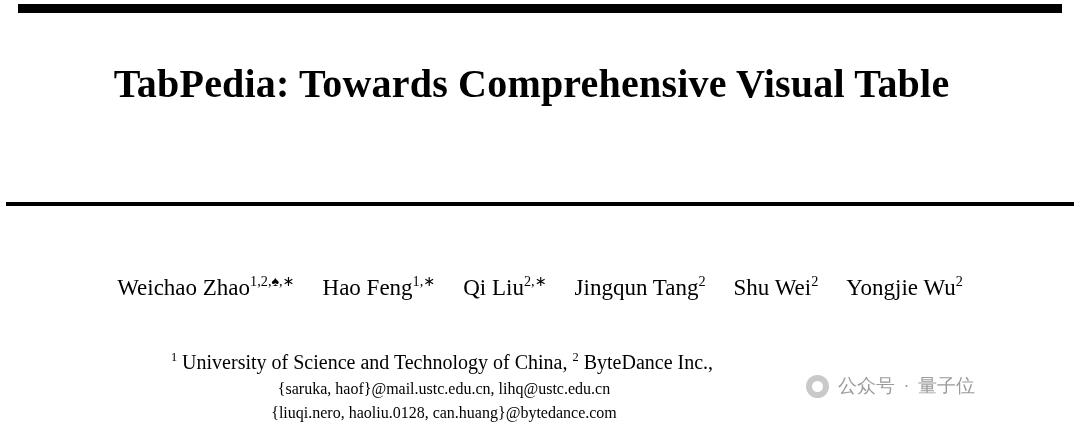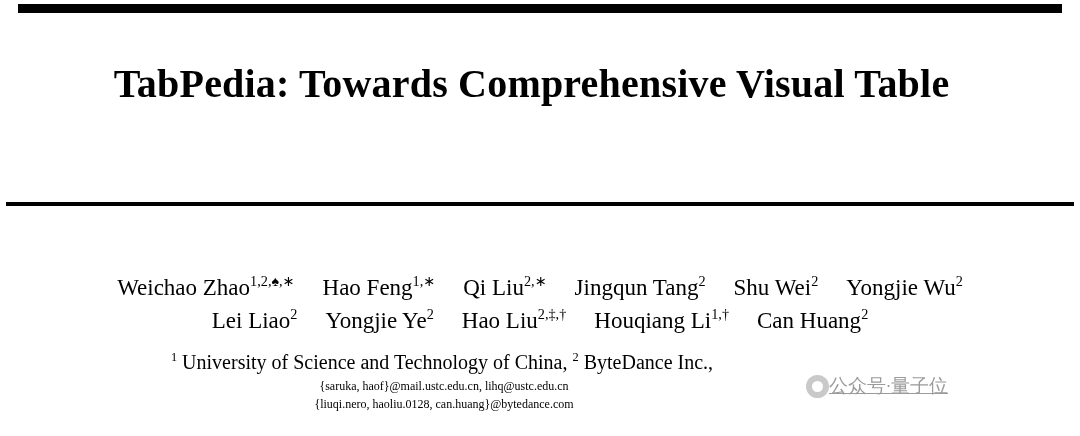--- a/index.html
+++ b/index.html
@@ -88,38 +88,38 @@
   .affil .row {
     display: block;
     white-space: nowrap;
   }
   .emails {
     position: absolute;
     left: 0;
     top: 377px;
     width: 888px;
     text-align: center;
-    font-size: 12px;
+    font-size: 16px;
     line-height: 1.5;
   }
   .emails .row {
     display: block;
     white-space: nowrap;
   }
   .watermark {
     position: absolute;
     left: 806px;
     top: 373px;
     display: flex;
     align-items: center;
+    gap: 9px;
     color: #9b9b9b;
     font-family: "DejaVu Sans", sans-serif;
     font-size: 19px;
     white-space: nowrap;
-    text-decoration: underline;
   }
   .wm-logo {
     width: 23px;
     height: 23px;
     border-radius: 50%;
     background: #c9c9c9;
     position: relative;
     flex: 0 0 auto;
   }
   .wm-logo::after {
@@ -147,23 +147,20 @@
   <div class="title">
     <span class="line">TabPedia: Towards Comprehensive Visual Table</span>
   </div>
 
   <div class="rule-mid"></div>
 
   <div class="authors">
     <span class="row">
       <span class="name"><span>Weichao Zhao</span><sup>1,2,♠,∗</sup></span><span class="name"><span>Hao Feng</span><sup>1,∗</sup></span><span class="name"><span>Qi Liu</span><sup>2,∗</sup></span><span class="name"><span>Jingqun Tang</span><sup>2</sup></span><span class="name"><span>Shu Wei</span><sup>2</sup></span><span class="name"><span>Yongjie Wu</span><sup>2</sup></span>
     </span>
-    <span class="row">
-      <span class="name"><span>Lei Liao</span><sup>2</sup></span><span class="name"><span>Yongjie Ye</span><sup>2</sup></span><span class="name"><span>Hao Liu</span><sup>2,‡,†</sup></span><span class="name"><span>Houqiang Li</span><sup>1,†</sup></span><span class="name"><span>Can Huang</span><sup>2</sup></span>
-    </span>
   </div>
 
   <div class="affil">
     <span class="row"><sup>1</sup><span> University of Science and Technology of China, </span><sup>2</sup><span> ByteDance Inc.,</span></span>
   </div>
 
   <div class="emails">
     <span class="row">{saruka, haof}@mail.ustc.edu.cn, lihq@ustc.edu.cn</span>
     <span class="row">{liuqi.nero, haoliu.0128, can.huang}@bytedance.com</span>
   </div>

